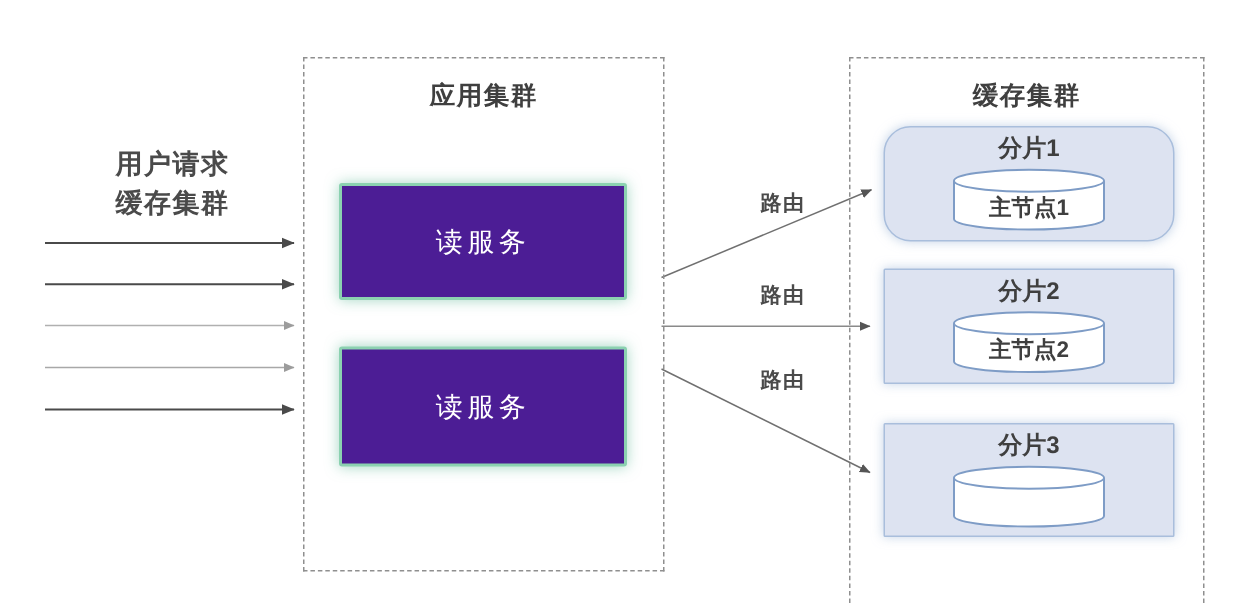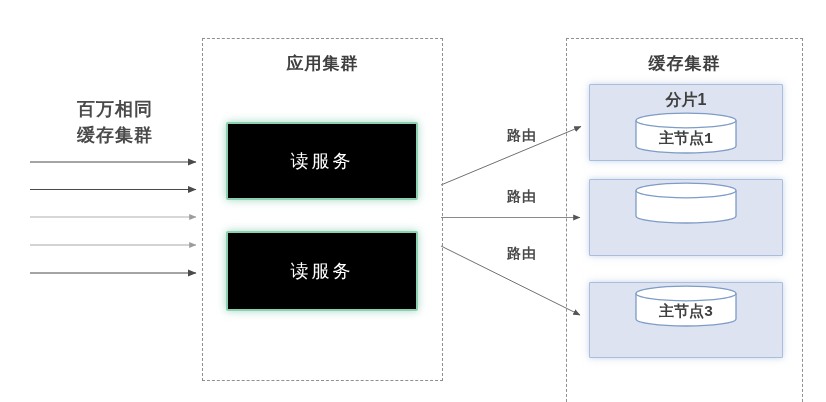--- a/index.html
+++ b/index.html
@@ -20,21 +20,21 @@
   .app-cluster{left:202px;top:38px;width:241px;height:343px;}
   .cache-cluster{left:566px;top:38px;width:237px;height:384px;}
   .cluster-title{
     position:absolute;top:13px;left:0;right:0;text-align:center;
     font-size:17px;font-weight:bold;letter-spacing:1px;color:#3f3f3f;
   }
 
   
   .service-box{
     position:absolute;left:23px;width:192px;box-sizing:border-box;
-    background:#000000;border:2px solid #8bd1b0;border-radius:2px;
+    background:#4c1d95;border:2px solid #8bd1b0;border-radius:2px;
     box-shadow:0 0 9px rgba(90,183,148,.55);
     display:flex;align-items:center;justify-content:center;
     color:#ffffff;font-size:18px;letter-spacing:3px;
   }
   .service-1{top:83px;height:78px;}
   .service-2{top:192px;height:80px;}
 
   
   .route-label{
     position:absolute;width:60px;text-align:right;left:477px;
@@ -43,25 +43,25 @@
   .route-1{top:127px;}
   .route-2{top:188px;}
   .route-3{top:245px;}
 
   
   .shard{
     position:absolute;left:22px;width:194px;box-sizing:border-box;
     background:#dde3f1;border:1px solid #a9bedc;border-radius:1px;
     box-shadow:0 0 7px rgba(169,190,220,.65);
   }
-  .shard-1{top:45px;height:77px;}
+  .shard-1{top:45px;height:77px;border-radius:18px;}
   .shard-2{top:140px;height:77px;}
   .shard-3{top:243px;height:76px;}
   .shard-title{margin-top:5px;text-align:center;font-size:16px;font-weight:bold;line-height:20px;color:#3f3f3f;}
-  .cylinder{position:relative;width:102px;height:44px;margin:2px auto 0;font-family:Liberation Mono, monospace;}
+  .cylinder{position:relative;width:102px;height:44px;margin:2px auto 0;}
   .cylinder svg{position:absolute;left:0;top:0;}
   .node-label{
     position:absolute;left:0;right:0;top:17px;text-align:center;
     font-size:15px;font-weight:bold;color:#3f3f3f;
   }
 </style>
 </head>
 <body>
 
 <div class="canvas">
@@ -84,21 +84,21 @@
     <line x1="30" y1="217" x2="196" y2="217" stroke="#b0b0b0" stroke-width="1" marker-end="url(#ah-light)"></line>
     <line x1="30" y1="245" x2="196" y2="245" stroke="#a8a8a8" stroke-width="1" marker-end="url(#ah-light)"></line>
     <line x1="30" y1="273" x2="196" y2="273" stroke="#4a4a4a" stroke-width="1.2" marker-end="url(#ah-dark)"></line>
 
     <line x1="441" y1="185" x2="581" y2="126.5" stroke="#707070" stroke-width="1" marker-end="url(#ah-route)"></line>
     <line x1="441" y1="217.5" x2="580" y2="217.5" stroke="#8a8a8a" stroke-width="1" marker-end="url(#ah-route)"></line>
     <line x1="441" y1="246" x2="580" y2="315" stroke="#707070" stroke-width="1" marker-end="url(#ah-route)"></line>
   </svg>
 
   <div class="request-label">
-    <div>百万相同</div>
+    <div>用户请求</div>
     <div>缓存集群</div>
   </div>
 
   <div class="cluster app-cluster">
     <div class="cluster-title">应用集群</div>
     <div class="service-box service-1">
       <span>读服务</span>
     </div>
     <div class="service-box service-2">
       <span>读服务</span>
@@ -117,32 +117,34 @@
       <div class="cylinder">
         <svg width="102" height="44" viewBox="0 0 102 44" xmlns="http://www.w3.org/2000/svg">
           <path d="M1,8.5 L1,34 A50,7 0 0 0 101,34 L101,8.5" fill="#ffffff" stroke="#7e9cc6" stroke-width="1.3"></path>
           <ellipse cx="51" cy="8.5" rx="50" ry="7.3" fill="#ffffff" stroke="#7e9cc6" stroke-width="1.3"></ellipse>
         </svg>
         <div class="node-label">主节点1</div>
       </div>
     </div>
 
     <div class="shard shard-2">
+      <div class="shard-title">分片2</div>
+      <div class="cylinder">
+        <svg width="102" height="44" viewBox="0 0 102 44" xmlns="http://www.w3.org/2000/svg">
+          <path d="M1,8.5 L1,34 A50,7 0 0 0 101,34 L101,8.5" fill="#ffffff" stroke="#7e9cc6" stroke-width="1.3"></path>
+          <ellipse cx="51" cy="8.5" rx="50" ry="7.3" fill="#ffffff" stroke="#7e9cc6" stroke-width="1.3"></ellipse>
+        </svg>
+        <div class="node-label">主节点2</div>
+      </div>
+    </div>
+
+    <div class="shard shard-3">
+      <div class="shard-title">分片3</div>
       <div class="cylinder">
         <svg width="102" height="44" viewBox="0 0 102 44" xmlns="http://www.w3.org/2000/svg">
           <path d="M1,8.5 L1,34 A50,7 0 0 0 101,34 L101,8.5" fill="#ffffff" stroke="#7e9cc6" stroke-width="1.3"></path>
           <ellipse cx="51" cy="8.5" rx="50" ry="7.3" fill="#ffffff" stroke="#7e9cc6" stroke-width="1.3"></ellipse>
         </svg>
       </div>
     </div>
-
-    <div class="shard shard-3">
-      <div class="cylinder">
-        <svg width="102" height="44" viewBox="0 0 102 44" xmlns="http://www.w3.org/2000/svg">
-          <path d="M1,8.5 L1,34 A50,7 0 0 0 101,34 L101,8.5" fill="#ffffff" stroke="#7e9cc6" stroke-width="1.3"></path>
-          <ellipse cx="51" cy="8.5" rx="50" ry="7.3" fill="#ffffff" stroke="#7e9cc6" stroke-width="1.3"></ellipse>
-        </svg>
-        <div class="node-label">主节点3</div>
-      </div>
-    </div>
   </div>
 
 </div>
 
 </body></html>

